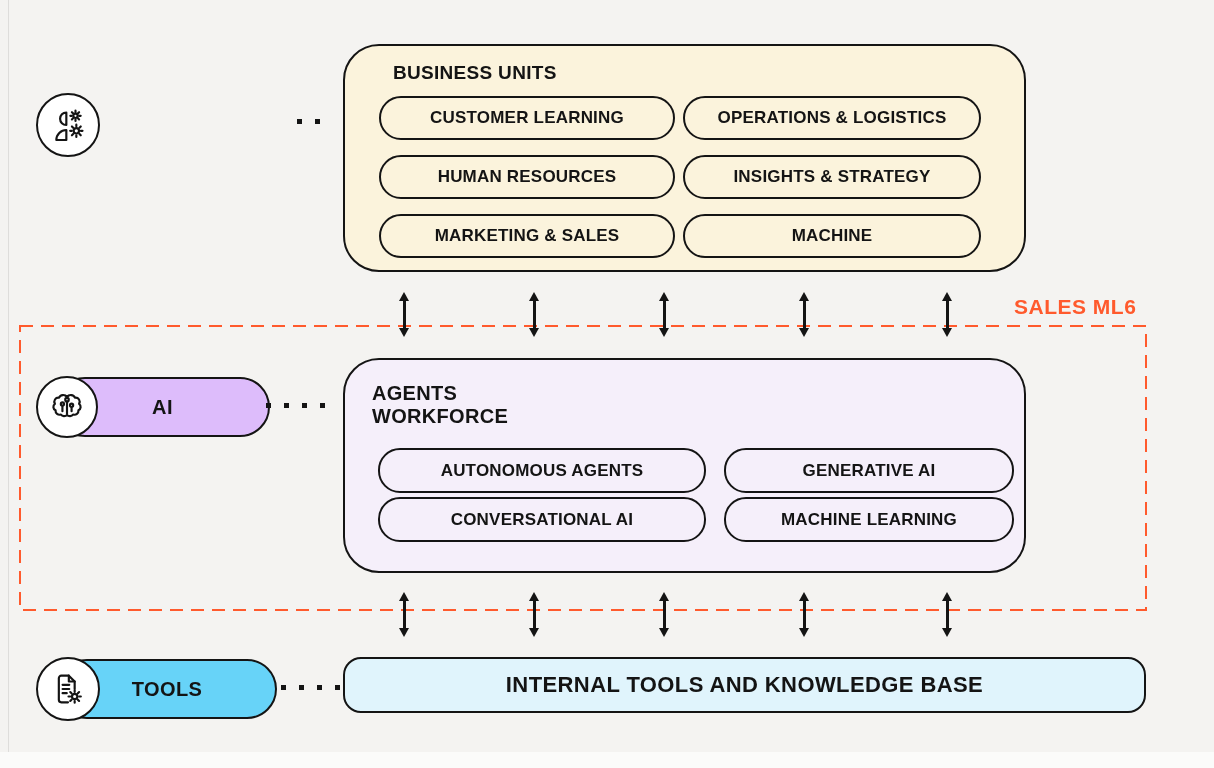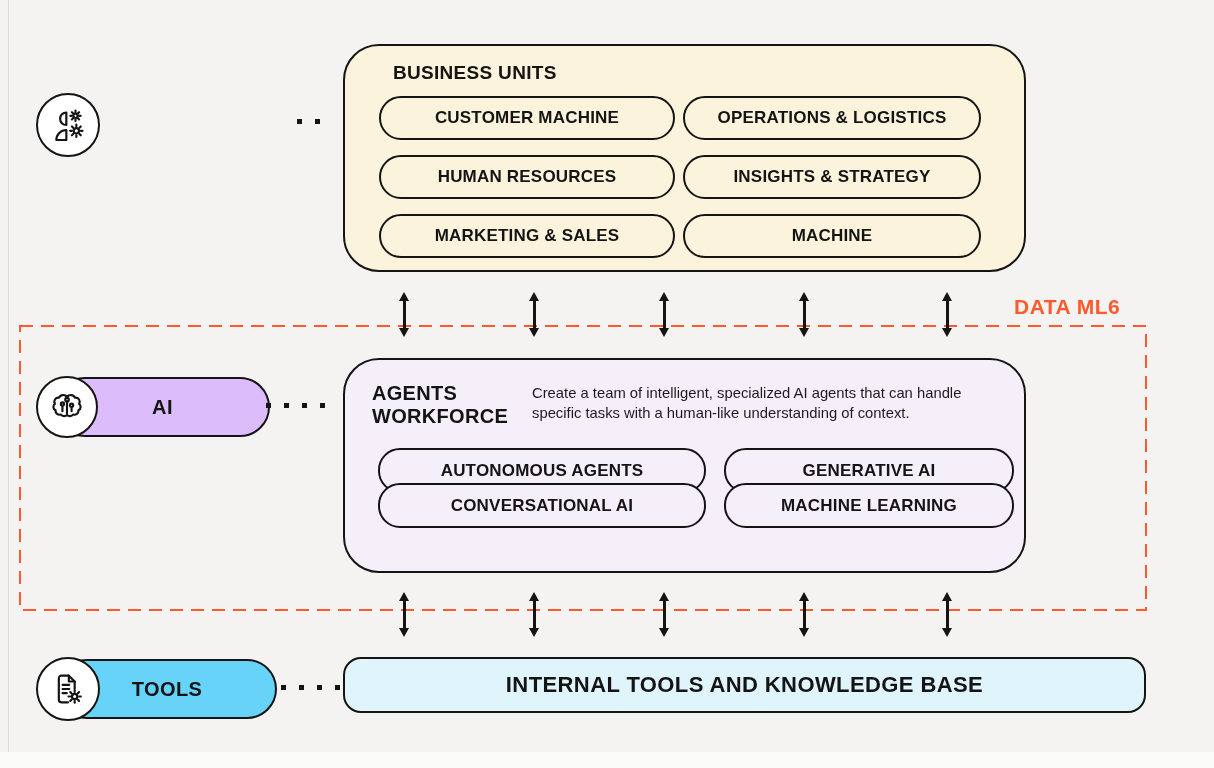--- a/index.html
+++ b/index.html
@@ -61,21 +61,21 @@
     display:flex; align-items:center; justify-content:center;
     font-weight:bold; font-size:17px; letter-spacing:.2px; background:inherit;
   }
   .bu-box .inner-pill { background:#fbf3dc; }
   .aw-box .inner-pill { background:#f5effa; height:45px; }
   .bu-c1 { left:34px;  width:296px; }
   .bu-c2 { left:338px; width:298px; }
   .bu-r1 { top:50px; } .bu-r2 { top:109px; } .bu-r3 { top:168px; }
   .aw-c1 { left:33px;  width:328px; }
   .aw-c2 { left:379px; width:290px; }
-  .aw-r1 { top:88px; } .aw-r2 { top:123px; }
+  .aw-r1 { top:88px; } .aw-r2 { top:137px; }
 
   
   .ml6-svg { position:absolute; left:0; top:0; z-index:1; pointer-events:none; }
   .ml6-label {
     position:absolute; left:1014px; top:295px; z-index:2;
     color:#ff5a2d; font-size:21px; font-weight:600; letter-spacing:.5px;
   }
 
   
   .varrow { position:absolute; width:2.5px; height:27px; background:#141414; z-index:4; }
@@ -99,40 +99,40 @@
 </head>
 <body>
 
 <div class="canvas">
   <div class="edge-line"></div>
   <div class="bottom-strip"></div>
 
   <svg class="ml6-svg" width="1214" height="768">
     <rect x="20" y="326" width="1126" height="284" fill="none" stroke="#ff5a2d" stroke-width="2" stroke-dasharray="13 8"></rect>
   </svg>
-  <div class="ml6-label">DATA ML6</div>
+  <div class="ml6-label">SALES ML6</div>
 
   <div class="lane-circle circ-ops">
     <svg class="icon-svg" width="40" height="40" viewBox="0 0 48 48">
       <path d="M22 9 A7.5 7.5 0 1 0 22 24 L22 9 Z"></path>
       <path d="M22 42 H10 A12 12 0 0 1 22 30 L22 42 Z"></path>
       <circle cx="33" cy="13" r="2.6"></circle>
       <path d="M33 8.6 v-1.8 M33 17.4 v1.8 M28.6 13 h-1.8 M37.4 13 h1.8 M30 10 l-1.3 -1.3 M36 10 l1.3 -1.3 M30 16 l-1.3 1.3 M36 16 l1.3 1.3"></path>
       <circle cx="34" cy="31" r="3.2"></circle>
       <path d="M34 25.6 v-2 M34 36.4 v2 M28.6 31 h-2 M39.4 31 h2 M30.2 27.2 l-1.5 -1.5 M37.8 27.2 l1.5 -1.5 M30.2 34.8 l-1.5 1.5 M37.8 34.8 l1.5 1.5"></path>
     </svg>
   </div>
   <div class="dots dots-ops">
       <span></span>
       <span></span>
     </div>
 
   <div class="big-box bu-box">
     <div class="box-title bu-title">BUSINESS UNITS</div>
-    <div class="inner-pill bu-c1 bu-r1">CUSTOMER MACHINE</div>
+    <div class="inner-pill bu-c1 bu-r1">CUSTOMER LEARNING</div>
     <div class="inner-pill bu-c1 bu-r2">HUMAN RESOURCES</div>
     <div class="inner-pill bu-c2 bu-r1">OPERATIONS &amp; LOGISTICS</div>
     <div class="inner-pill bu-c2 bu-r2">INSIGHTS &amp; STRATEGY</div>
     <div class="inner-pill bu-c1 bu-r3">MARKETING &amp; SALES</div>
     <div class="inner-pill bu-c2 bu-r3">MACHINE</div>
   </div>
 
   <div class="varrow arow-top ax1"></div>
   <div class="varrow arow-top ax2"></div>
   <div class="varrow arow-top ax3"></div>
@@ -155,21 +155,20 @@
   </div>
   <div class="dots dots-ai">
       <span></span>
       <span></span>
       <span></span>
       <span></span>
     </div>
 
   <div class="big-box aw-box">
     <div class="box-title aw-title">AGENTS WORKFORCE</div>
-    <div class="aw-desc">Create a team of intelligent, specialized AI agents that can handle specific tasks with a human-like understanding of context.</div>
     <div class="inner-pill aw-c1 aw-r1">AUTONOMOUS AGENTS</div>
     <div class="inner-pill aw-c2 aw-r1">GENERATIVE AI</div>
     <div class="inner-pill aw-c1 aw-r2">CONVERSATIONAL AI</div>
     <div class="inner-pill aw-c2 aw-r2">MACHINE LEARNING</div>
   </div>
 
   <div class="varrow arow-bot ax1"></div>
   <div class="varrow arow-bot ax2"></div>
   <div class="varrow arow-bot ax3"></div>
   <div class="varrow arow-bot ax4"></div>

